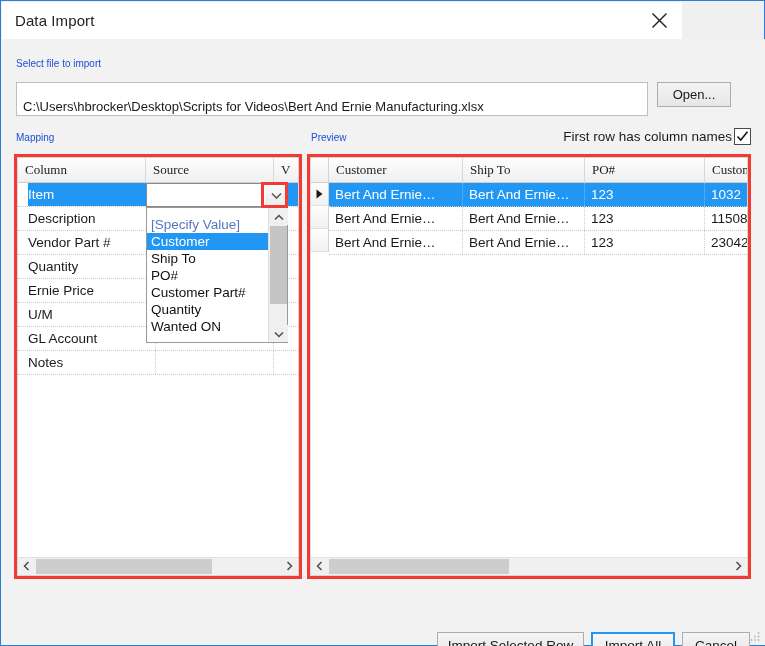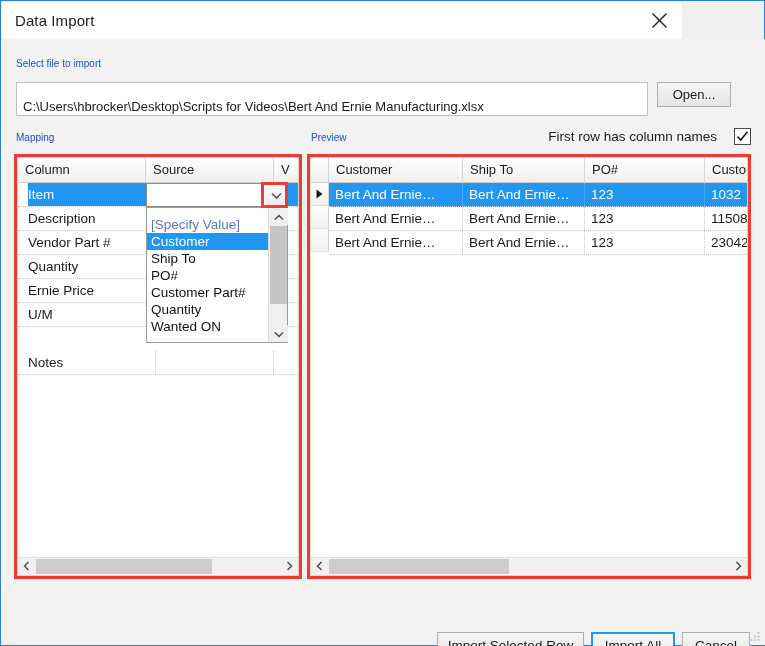--- a/index.html
+++ b/index.html
@@ -96,21 +96,21 @@
     color: #1a1a1a;
     display: flex; align-items: center; justify-content: center;
     cursor: pointer;
     font-family: "Liberation Sans", sans-serif;
   }
 
   
   #firstrow-wrap {
     position: absolute;
     right: 14px; top: 89px;
-    display: flex; align-items: center; gap: 17px;
+    display: flex; align-items: center; gap: 2px;
     cursor: pointer;
   }
   #firstrow-label { font-size: 13.5px; color: #1a1a1a; }
   #firstrow-box {
     width: 15px; height: 15px;
     border: 1px solid #4a4a4a;
     background: #fff;
     position: relative;
   }
   #firstrow-box svg { position:absolute; left:1px; top:1px; }
@@ -150,20 +150,21 @@
     position: absolute;
     top: 0; height: 24px;
     line-height: 24px;
     font-size: 13px;
     color: #1b1b1b;
     padding-left: 7px;
     box-sizing: border-box;
     border-right: 1px solid #d8d8d8;
     overflow: hidden;
     white-space: nowrap;
+    font-family: Liberation Serif, serif;
   }
 
   .map-row {
     position: absolute;
     left: 0;
     height: 24px;
     width: 100%;
     box-sizing: border-box;
     border-bottom: 1px dotted #c9c9c9;
   }
@@ -447,20 +448,25 @@
         <div class="map-col-src"></div>
         <div class="map-col-v"></div>
       </div>
       <div class="map-row" style="top:121px;">
         <div class="map-col-name">Ernie Price</div>
         <div class="map-col-src"></div>
         <div class="map-col-v"></div>
       </div>
       <div class="map-row" style="top:145px;">
         <div class="map-col-name">U/M</div>
+        <div class="map-col-src"></div>
+        <div class="map-col-v"></div>
+      </div>
+      <div class="map-row" style="top:169px;">
+        <div class="map-col-name">GL Account</div>
         <div class="map-col-src"></div>
         <div class="map-col-v"></div>
       </div>
       <div class="map-row" style="top:193px;">
         <div class="map-col-name">Notes</div>
         <div class="map-col-src"></div>
         <div class="map-col-v"></div>
       </div>
 
       <div id="combo-cell" style="top:25px;">

